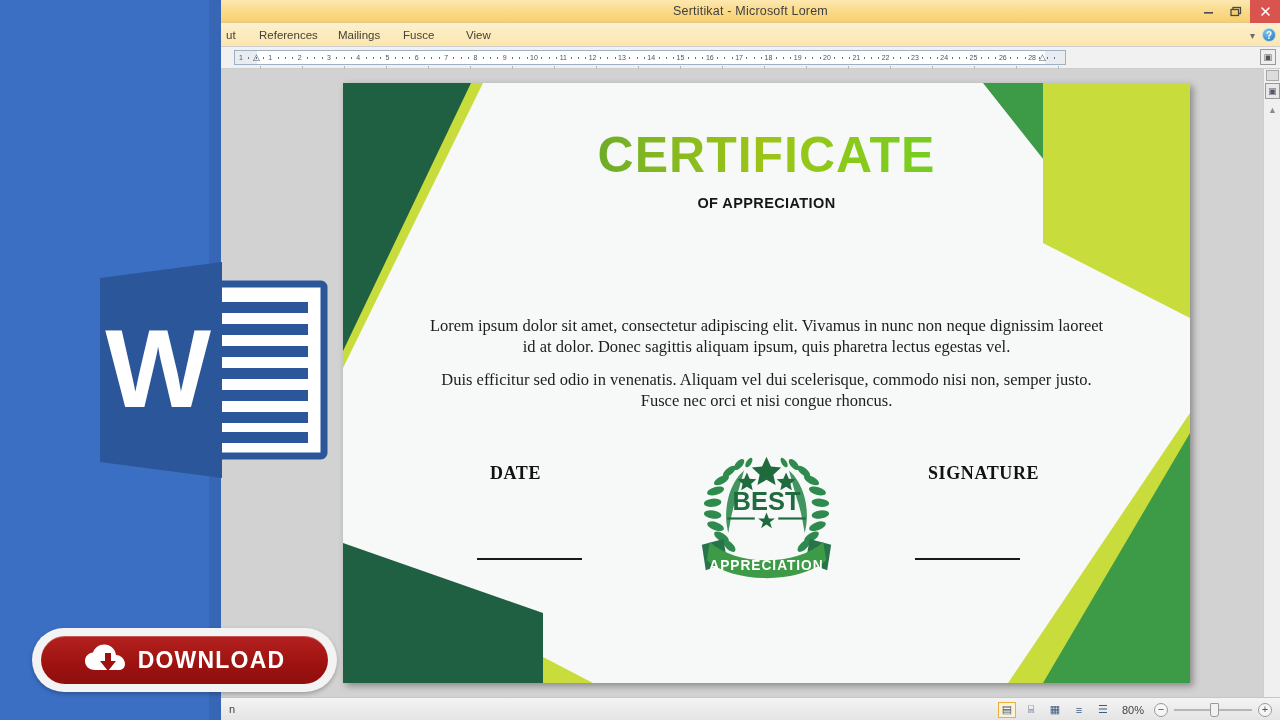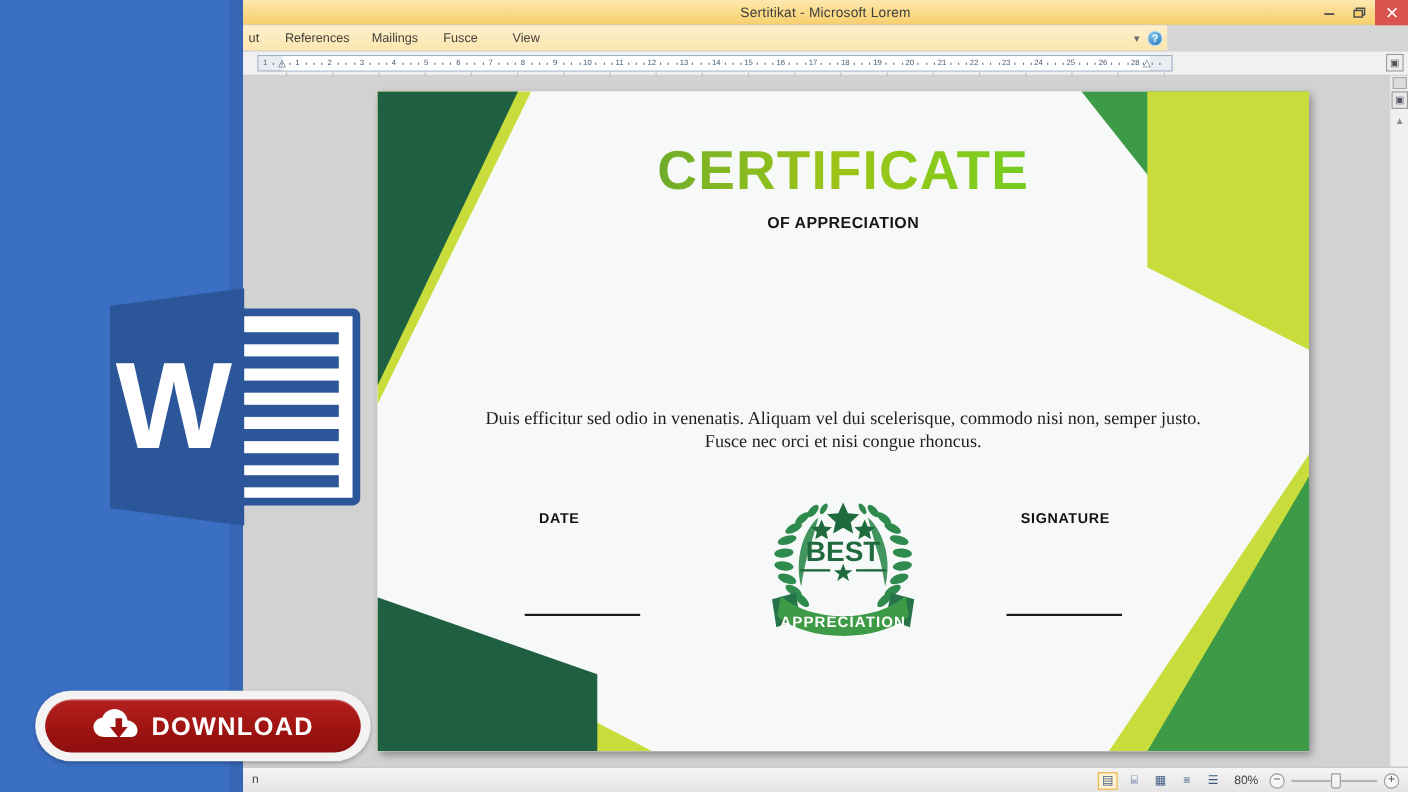--- a/index.html
+++ b/index.html
@@ -45,21 +45,21 @@
   #btn-min { right:58px; }
   #btn-max { right:30px; }
   #btn-close {
     right:0; width:30px; background:#d9534f; color:#fff;
     font-size:14px;
   }
   .winbtn svg { display:block; }
 
   
   #ribbon {
-    position:absolute; left:0; top:23px; width:840px; height:24px;
+    position:absolute; left:0; top:23px; width:1059px; height:24px;
     background:linear-gradient(180deg,#fdf0cd 0%,#fbe6ae 100%);
     border-bottom:1px solid #cfcfcf;
   }
   .ribbon-tab {
     position:absolute; top:0; height:24px; line-height:24px;
     font-size:11.5px; color:#44413c; white-space:nowrap;
   }
   #ribbon-right-icons {
     position:absolute; right:4px; top:0; height:24px;
     display:flex; align-items:center; gap:7px;
@@ -166,22 +166,22 @@
   }
   .cert-para {
     position:absolute; left:86px; width:675px; text-align:center;
     font-family:"Liberation Serif", serif;
     font-size:16.5px; color:#1d1d1f; line-height:1.28;
   }
   #cert-para-1 { top:232px; }
   #cert-para-2 { top:286px; }
 
   .sig-label {
-    position:absolute; font-family:Liberation Sans, sans-serif;
-    font-size:13px; font-weight:bold; color:#121214; letter-spacing:.6px;
+    position:absolute; font-family:Liberation Serif, serif;
+    font-size:18px; font-weight:bold; color:#121214; letter-spacing:.6px;
   }
   #label-date { left:147px; top:380px; }
   #label-signature { left:585px; top:380px; }
   .sig-line { position:absolute; height:2px; background:#1a1a1a; }
   #line-date { left:134px; top:475px; width:105px; }
   #line-signature { left:572px; top:475px; width:105px; }
 
   #seal { position:absolute; left:345px; top:360px; width:157px; height:142px; }
 
   
@@ -405,20 +405,21 @@
         <polygon points="0,600 0,470 250,600" fill="#c8dd3c"></polygon>
         <polygon points="0,600 0,460 200,530 200,600" fill="#1f6042"></polygon>
 
         <polygon points="847,600 847,330 665,600" fill="#c8dd3c"></polygon>
         <polygon points="847,600 847,350 700,600" fill="#3d9a46"></polygon>
       </svg>
 
       <div id="cert-title">CERTIFICATE</div>
       <div id="cert-subtitle">OF APPRECIATION</div>
 
+      <div class="cert-para" id="cert-para-1">Lorem ipsum dolor sit amet, consectetur adipiscing elit. Vivamus in nunc non neque dignissim laoreet id at dolor. Donec sagittis aliquam ipsum, quis pharetra lectus egestas vel.</div>
       <div class="cert-para" id="cert-para-2">Duis efficitur sed odio in venenatis. Aliquam vel dui scelerisque, commodo nisi non, semper justo. Fusce nec orci et nisi congue rhoncus.</div>
 
       <div class="sig-label" id="label-date">DATE</div>
       <div class="sig-label" id="label-signature">SIGNATURE</div>
       <div class="sig-line" id="line-date"></div>
       <div class="sig-line" id="line-signature"></div>
 
       <svg id="seal" viewBox="0 0 160 145">
         <g fill="#2f8a4e">
 

